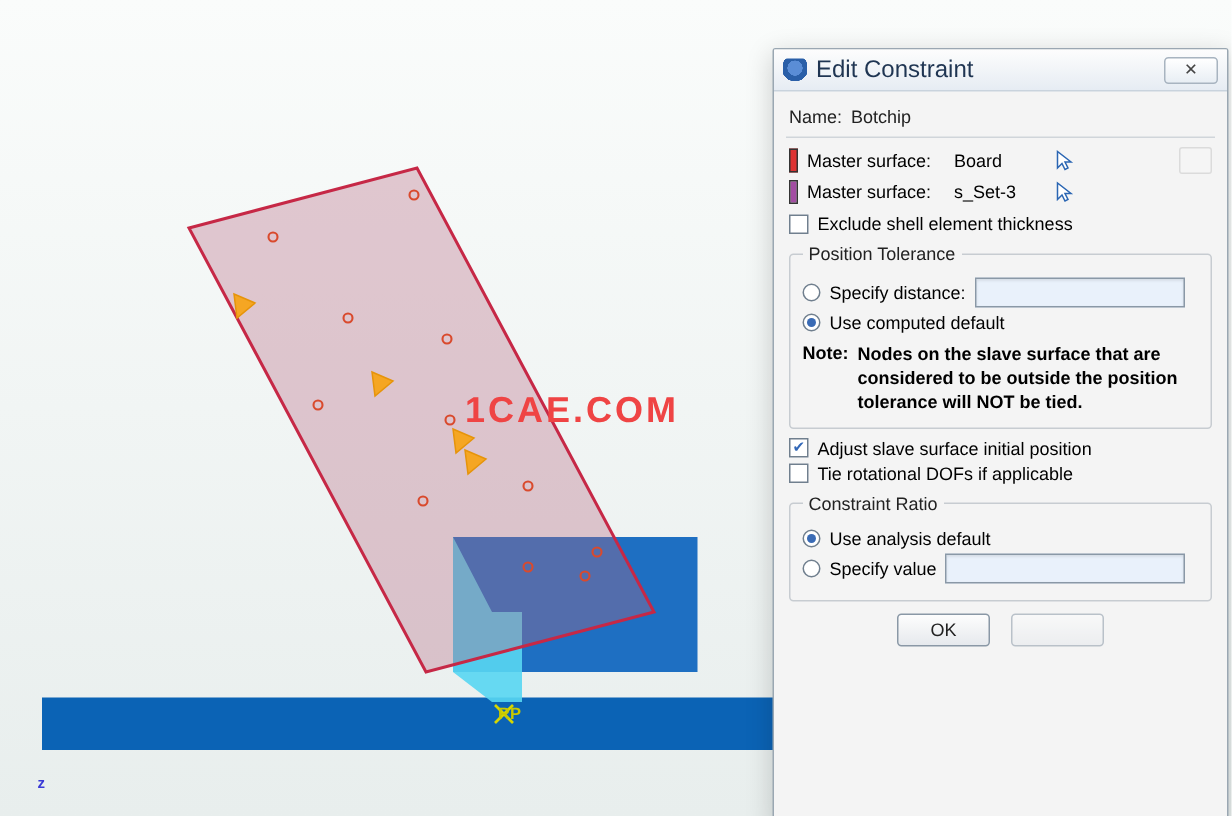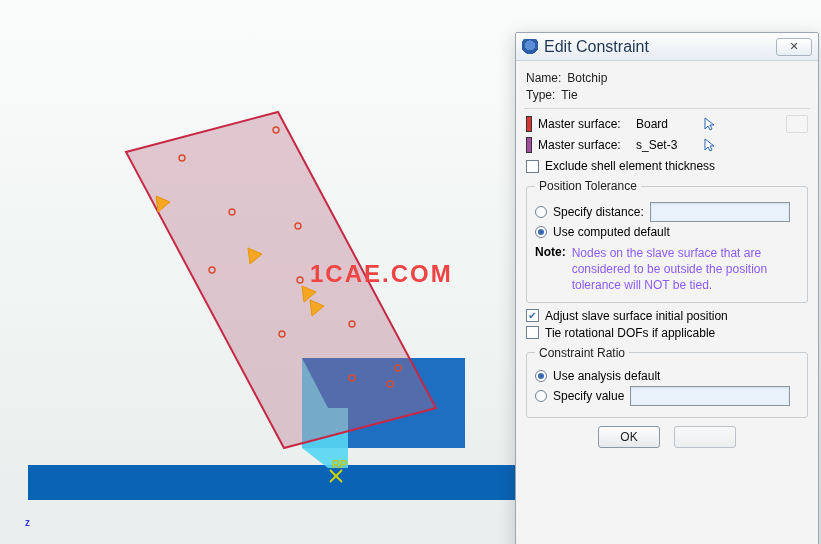--- a/index.html
+++ b/index.html
@@ -16,21 +16,21 @@
       position:absolute; top:260px; left:310px;
       font-size:24px; font-weight:bold; color:#ef4444;
       letter-spacing:2px; pointer-events:none;
     }
     .brand {
       position:absolute; right:8px; bottom:2px;
       font-size:14px; font-weight:bold;
     }
     .brand .cn { color:#3b7fd4; letter-spacing:2px; }
     .brand .url { color:#c22; font-size:12px; display:block; text-align:right; }
-    .rp-label { position:absolute; left:332px; top:458px; color:#c8c800; font-size:11px; font-weight:bold; }
+    .rp-label { position:absolute; left:332px; top:470px; color:#c8c800; font-size:11px; font-weight:bold; }
     .axis { position:absolute; left:25px; bottom:16px; font-size:10px; color:#c22; }
     .axis-z { color:#3a3ad6; font-weight:bold; }
 
     
     .dialog {
       position:absolute; top:32px; right:2px;
       width:304px; height:520px;
       background:#f4f4f4;
       border:1px solid #9aa7b2; border-radius:2px;
       box-shadow:0 4px 18px rgba(0,0,0,.18);
@@ -91,21 +91,21 @@
     }
     fieldset.group legend { padding:0 4px; color:#222; }
     .field-input {
       height:20px; border:1px solid #8a98a6; background:#e9f1fb;
       box-shadow:inset 0 1px 2px rgba(0,0,0,.1);
     }
     .dist-input { width:140px; margin-left:6px; }
     .ratio-input { width:160px; margin-left:6px; }
     .note { display:flex; margin-top:6px; }
     .note b { margin-right:6px; }
-    .note-text { flex:1; color:#8b5cf6; line-height:1.35; }
+    .note-text { flex:1; color:#000000; line-height:1.35;font-weight:bold; }
 
     .btnbar { padding:4px 0 0; display:flex; justify-content:center; gap:14px; border-top:0; }
     .btn {
       min-width:62px; height:22px; border:1px solid #8a98a6; border-radius:3px;
       background:linear-gradient(#fdfdfd,#e6e9ed); display:flex; align-items:center; justify-content:center;
       font-size:12px; color:#222;
     }
     .btn.faded { opacity:.55; }
 
     
@@ -168,24 +168,20 @@
     <span class="close">
       <span>✕</span>
     </span>
   </div>
 
   <div class="content">
     <div class="row">
       <span class="label">Name:</span>
       <span class="value">Botchip</span>
     </div>
-    <div class="row">
-      <span class="label">Type:</span>
-      <span class="value">Tie</span>
-    </div>
 
     <hr class="sep">
 
     <div class="row surf-row">
       <span class="swatch master"></span>
       <span class="surf-label">Master surface:</span>
       <span class="surf-val">Board</span>
       <span class="pick-arrow">
         <svg viewBox="0 0 16 16">
             <path d="M3 2 L3 13 L6 10 L8 14 L10 13 L8 9 L12 9 Z" fill="#fff" stroke="#2b66b3" stroke-width="1"></path>

